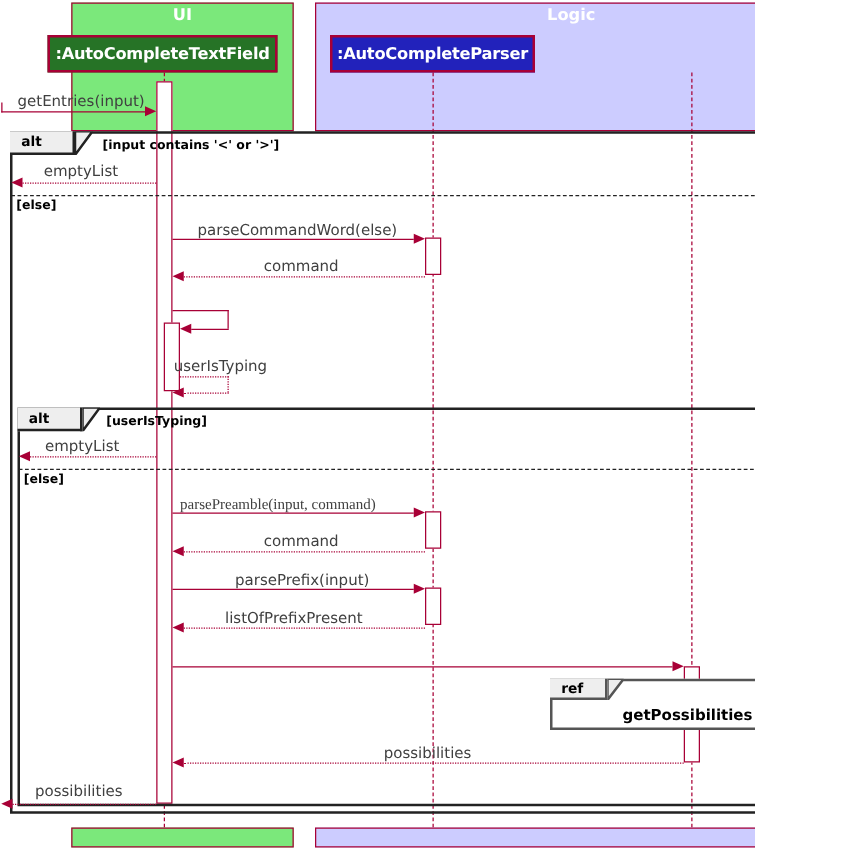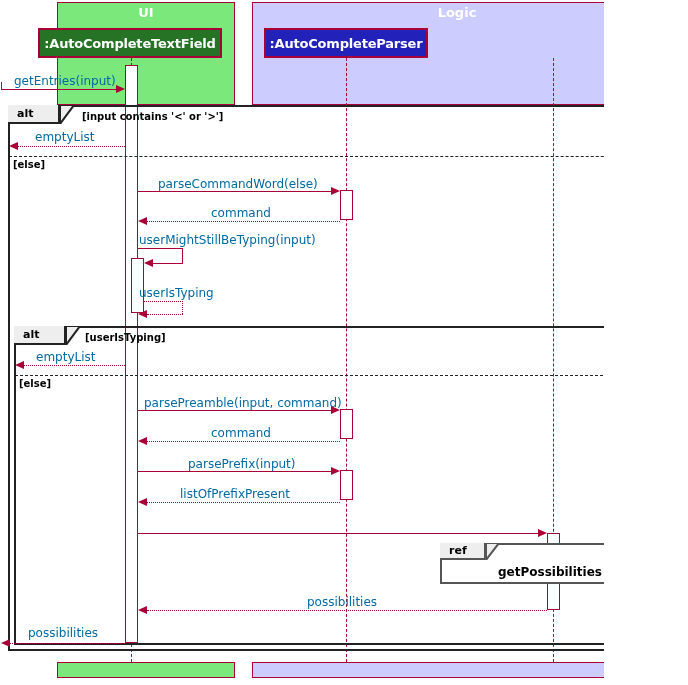--- a/index.html
+++ b/index.html
@@ -47,21 +47,21 @@
               white-space:nowrap;}
   .frame-else{position:absolute;font-weight:bold;font-size:10px;color:#000000;
               white-space:nowrap;}
   .divider{position:absolute;height:0;border-top:1px dashed #222222;}
   .ref-title{position:absolute;width:100%;text-align:center;font-weight:bold;
              font-size:12px;color:#000000;}
 
   
   .msg-line{position:absolute;height:0;border-top:1px solid #A80036;}
   .msg-line-dotted{position:absolute;height:0;border-top:1px dotted #A80036;}
-  .msg-label{position:absolute;font-size:12px;color:#0369a1;white-space:nowrap;}
+  .msg-label{position:absolute;font-size:12px;color:#404040;white-space:nowrap;}
   .arrow-r{position:absolute;width:0;height:0;
            border-top:4px solid transparent;border-bottom:4px solid transparent;
            border-left:9px solid #A80036;}
   .arrow-l{position:absolute;width:0;height:0;
            border-top:4px solid transparent;border-bottom:4px solid transparent;
            border-right:9px solid #A80036;}
   .vseg{position:absolute;width:0;border-left:1px solid #A80036;}
   .vseg-dotted{position:absolute;width:0;border-left:1px dotted #A80036;}
 </style>
 </head>
@@ -132,37 +132,36 @@
   <div class="arrow-l" style="left:9px;top:142px;"></div>
 
   <div class="msg-label" style="left:158px;top:177px;">parseCommandWord(else)</div>
   <div class="msg-line" style="left:138px;top:191px;width:193px;"></div>
   <div class="arrow-r" style="left:331px;top:187px;"></div>
 
   <div class="msg-label" style="left:211px;top:206px;">command</div>
   <div class="msg-line-dotted" style="left:147px;top:221px;width:193px;"></div>
   <div class="arrow-l" style="left:138px;top:217px;"></div>
 
-  <div class="msg-label" style="left:139px;top:233px;">userMightStillBeTyping(input)</div>
   <div class="msg-line" style="left:138px;top:248px;width:45px;"></div>
   <div class="vseg" style="left:182px;top:248px;height:15px;"></div>
   <div class="msg-line" style="left:153px;top:263px;width:30px;"></div>
   <div class="arrow-l" style="left:144px;top:259px;"></div>
 
   <div class="msg-label" style="left:139px;top:286px;">userIsTyping</div>
   <div class="msg-line-dotted" style="left:144px;top:301px;width:39px;"></div>
   <div class="vseg-dotted" style="left:182px;top:301px;height:13px;"></div>
   <div class="msg-line-dotted" style="left:147px;top:314px;width:36px;"></div>
   <div class="arrow-l" style="left:138px;top:310px;"></div>
 
   <div class="msg-label" style="left:36px;top:350px;">emptyList</div>
   <div class="msg-line-dotted" style="left:24px;top:365px;width:101px;"></div>
   <div class="arrow-l" style="left:15px;top:361px;"></div>
 
-  <div class="msg-label" style="left:144px;top:396px;">parsePreamble(input, command)</div>
+  <div class="msg-label" style="left:144px;top:396px;font-family:Liberation Serif, serif;">parsePreamble(input, command)</div>
   <div class="msg-line" style="left:138px;top:410px;width:193px;"></div>
   <div class="arrow-r" style="left:331px;top:406px;"></div>
 
   <div class="msg-label" style="left:211px;top:426px;">command</div>
   <div class="msg-line-dotted" style="left:147px;top:441px;width:193px;"></div>
   <div class="arrow-l" style="left:138px;top:437px;"></div>
 
   <div class="msg-label" style="left:188px;top:457px;">parsePrefix(input)</div>
   <div class="msg-line" style="left:138px;top:471px;width:193px;"></div>
   <div class="arrow-r" style="left:331px;top:467px;"></div>

